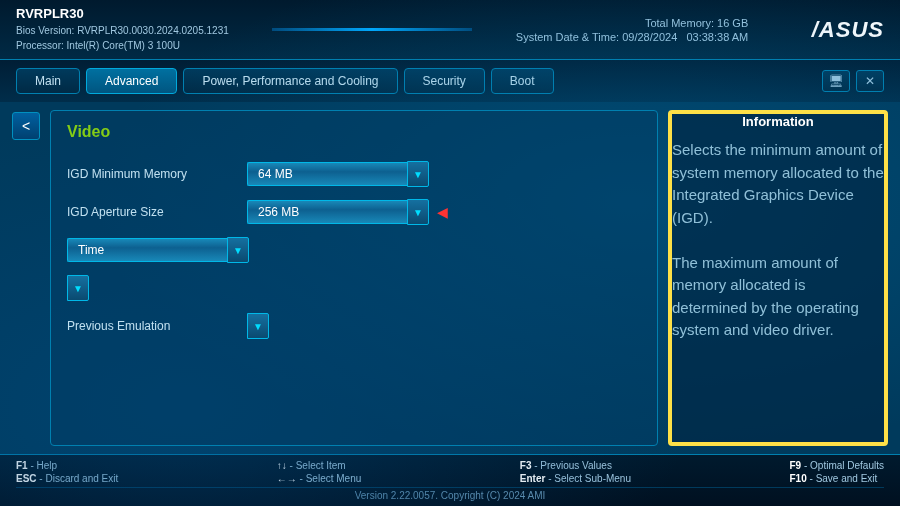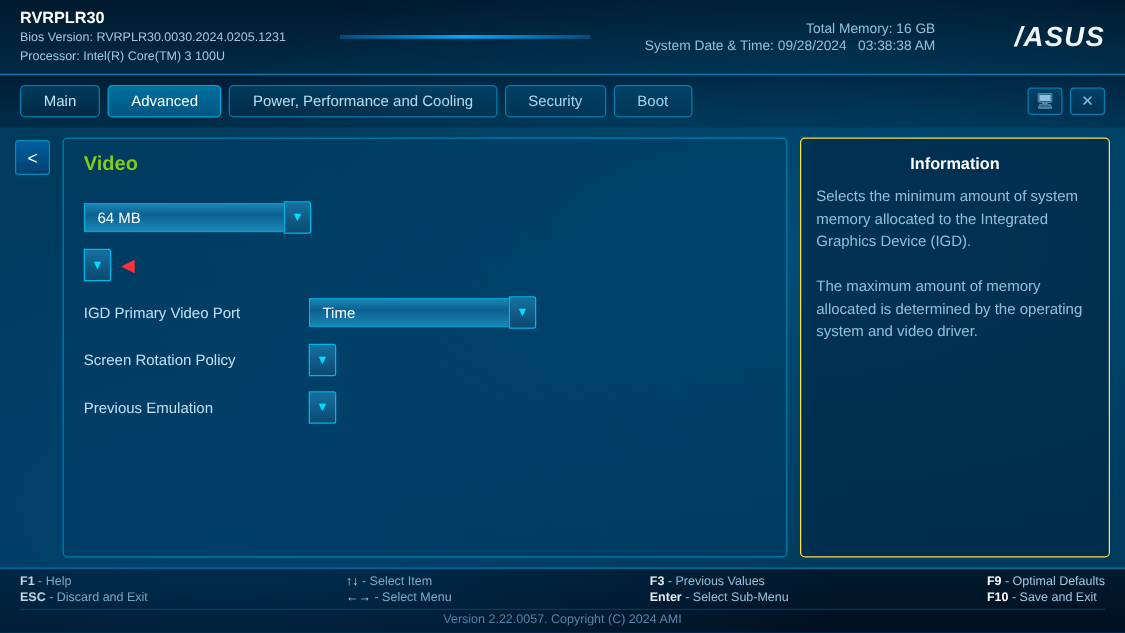--- a/index.html
+++ b/index.html
@@ -240,38 +240,38 @@
 
     
     .red-arrow {
       color: #ff3333;
       font-size: 14px;
       margin-left: 8px;
     }
 
     
     .info-panel {
-      width: 248px;
+      width: 220px;
       flex-shrink: 0;
       background: rgba(0, 40, 70, 0.7);
-      border: 1px solid #fde047;
+      border: 4px solid #fde047;
       border-radius: 4px;
-      padding: 12px;
+      padding: 0;
     }
 
     .info-title {
       font-size: 13px;
       font-weight: bold;
       color: #fff;
       text-align: center;
       margin-bottom: 10px;
     }
 
     .info-text {
-      font-size: 12px;
+      font-size: 15px;
       color: #90c0d8;
       line-height: 1.5;
     }
 
     
     .footer {
       background: linear-gradient(180deg, #001a2e 0%, #001020 100%);
       border-top: 1px solid #0080b0;
       padding: 5px 16px;
     }
@@ -354,43 +354,44 @@
     </div>
   </div>
 
   <div class="main-content">
     <div class="back-btn">&lt;</div>
 
     <div class="panel">
       <div class="panel-title">Video</div>
 
       <div class="setting-row">
+        <div class="setting-label">IGD Minimum Memory</div>
         <div class="dropdown-combined">
           <div class="dropdown-main">64 MB</div>
           <div class="dropdown-btn">▼</div>
         </div>
       </div>
 
       <div class="setting-row">
+        <div class="setting-label">IGD Aperture Size</div>
         <div class="dropdown-combined">
+          <div class="dropdown-main">256 MB</div>
           <div class="dropdown-btn">▼</div>
         </div>
         <div class="red-arrow">◀</div>
       </div>
 
       <div class="setting-row">
-        <div class="setting-label">IGD Primary Video Port</div>
         <div class="dropdown-combined">
           <div class="dropdown-main">Time</div>
           <div class="dropdown-btn">▼</div>
         </div>
       </div>
 
       <div class="setting-row">
-        <div class="setting-label">Screen Rotation Policy</div>
         <div class="dropdown-combined">
           <div class="dropdown-btn">▼</div>
         </div>
       </div>
 
       <div class="setting-row">
         <div class="setting-label">Previous Emulation</div>
         <div class="dropdown-combined">
           <div class="dropdown-btn">▼</div>
         </div>

